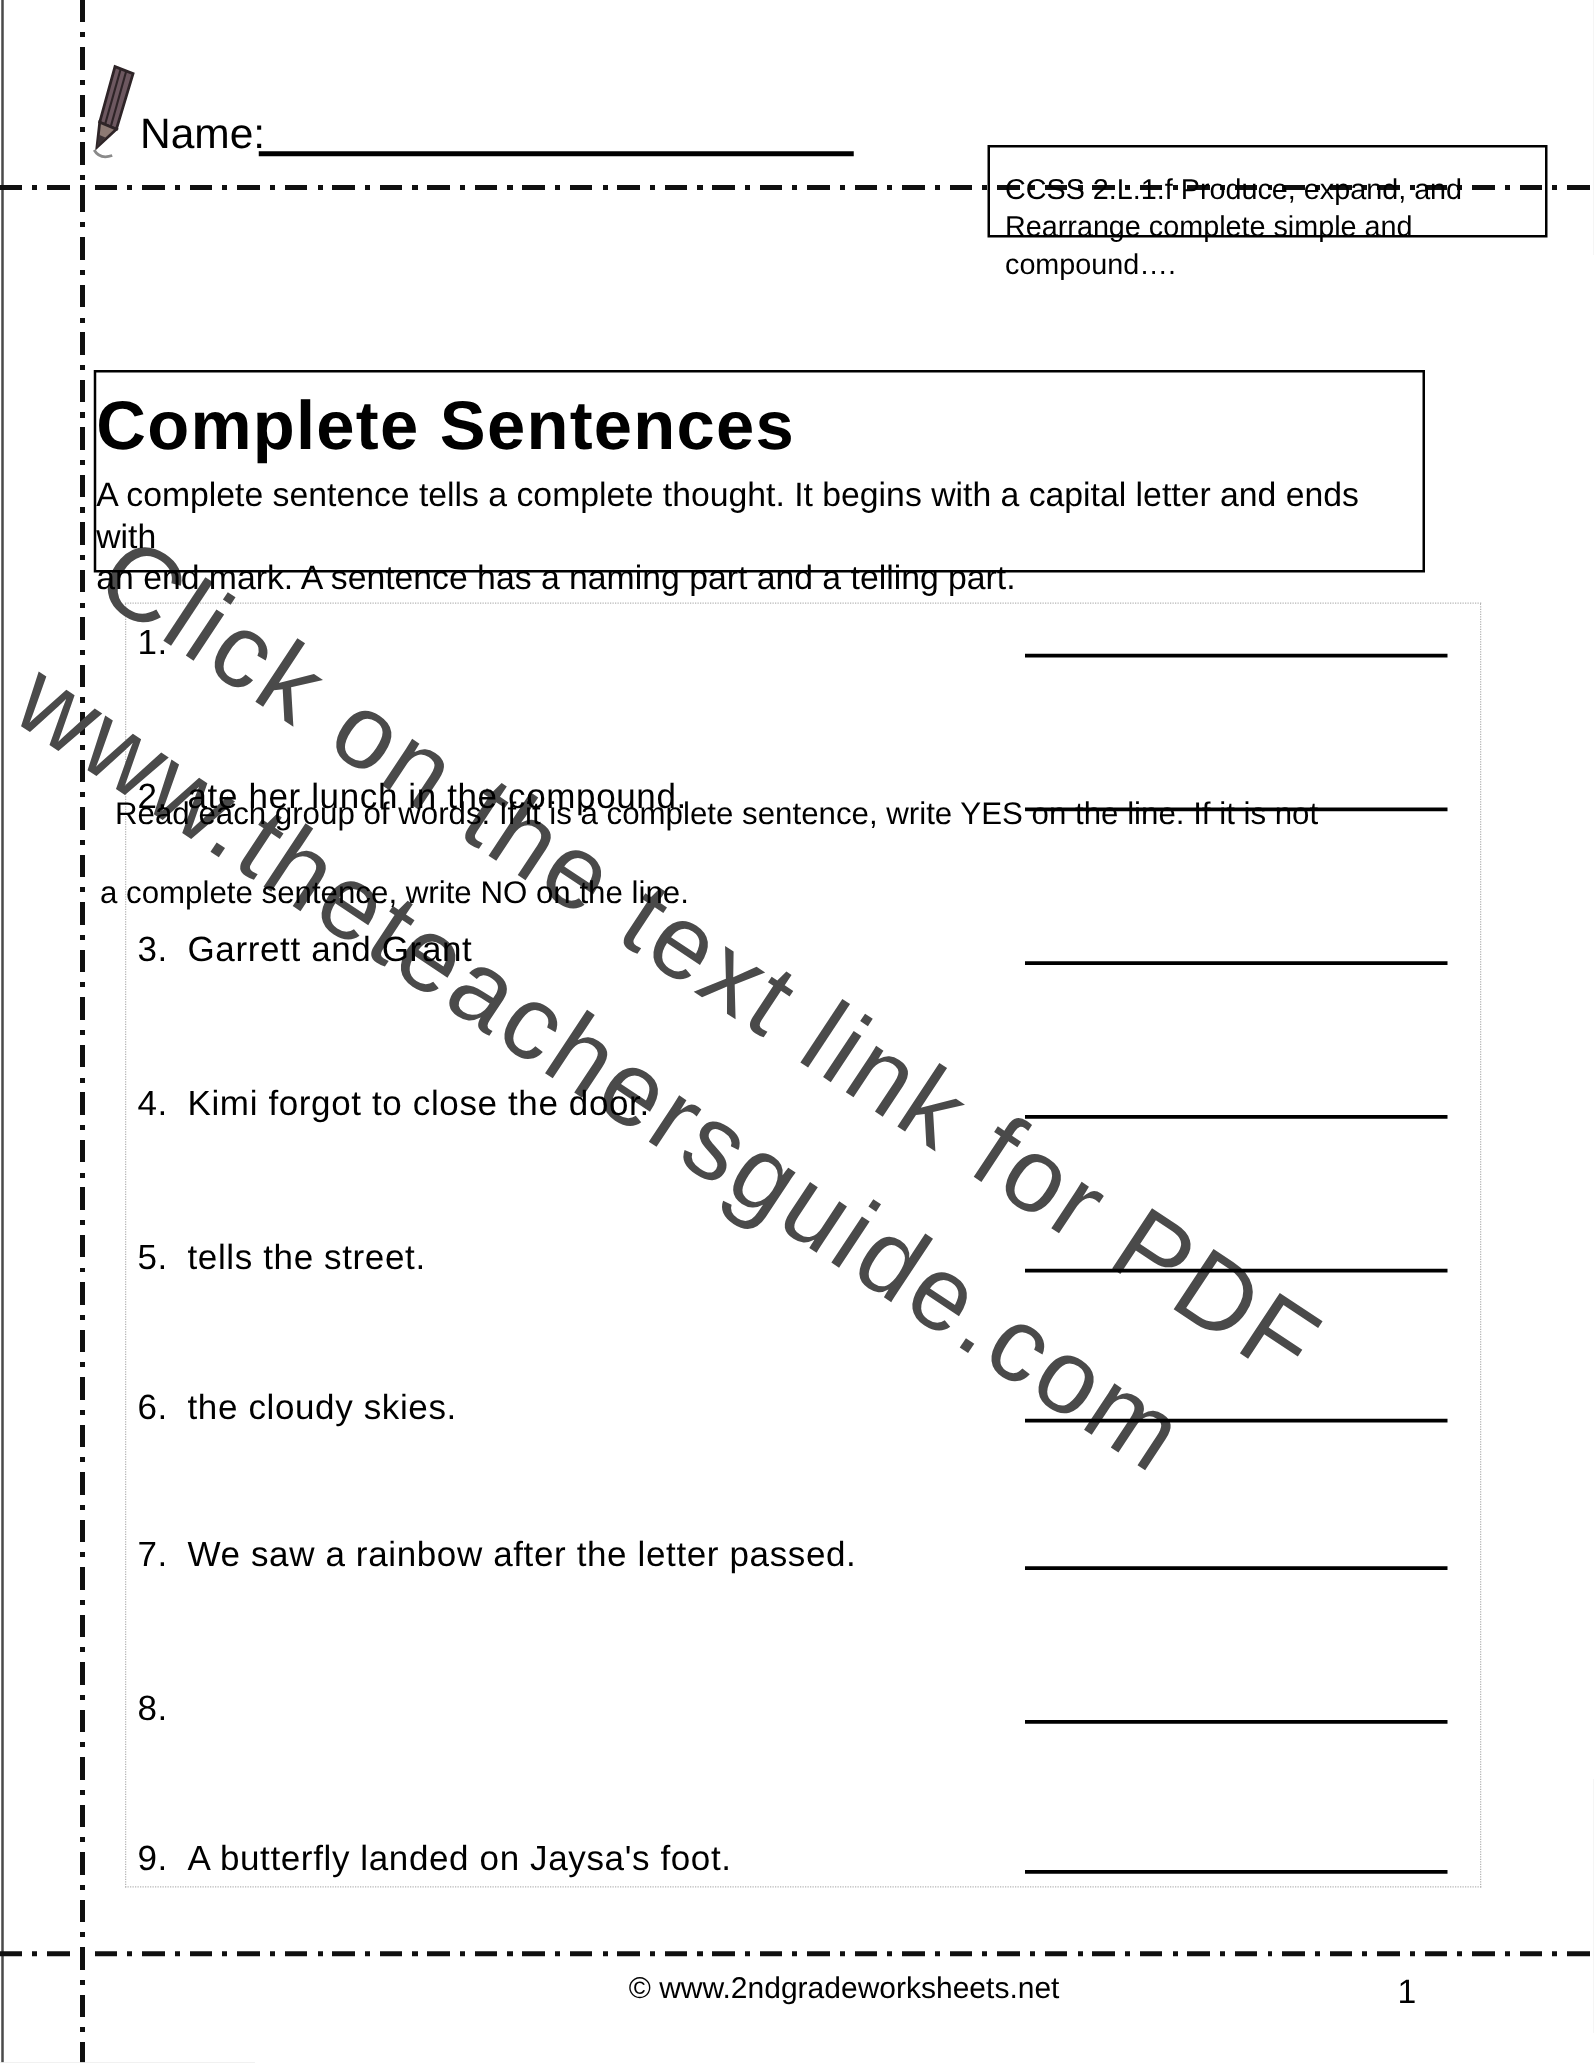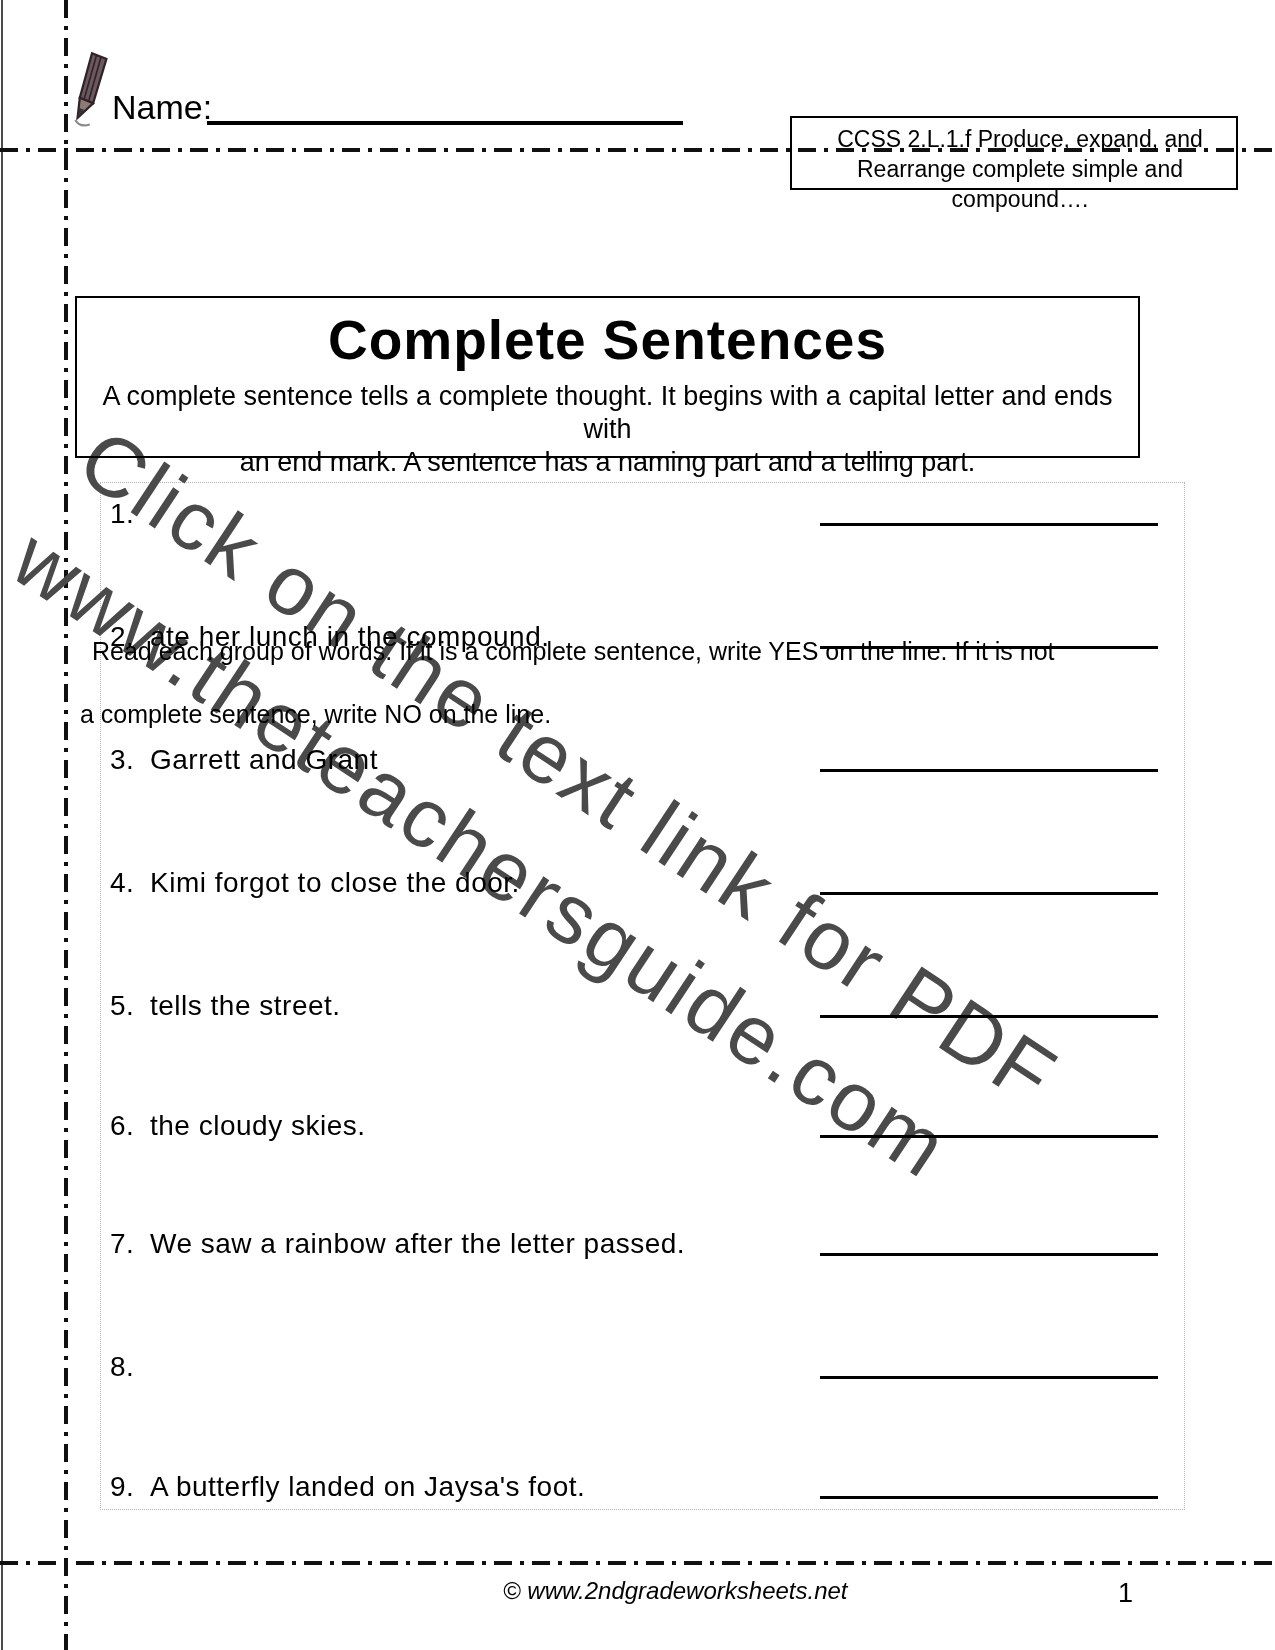--- a/index.html
+++ b/index.html
@@ -25,27 +25,27 @@
   .dashdot-bottom{top:1561px;}
 
   
   .name-label{position:absolute;left:112px;top:88px;font-size:34px;}
   .name-line{position:absolute;left:207px;top:121px;width:476px;height:4px;background:#000;}
   .pencil{position:absolute;left:66px;top:50px;width:52px;height:80px;}
 
   .ccss-box{
     position:absolute;left:790px;top:77px;width:448px;height:74px;
     border:2px solid #000;box-sizing:border-box;
-    font-size:23px;line-height:30px;padding:6px 0 0 12px;text-align:center;
+    font-size:23px;line-height:30px;padding:18px 0 0 12px;
   }
 
   
   .title-box{
     position:absolute;left:75px;top:183px;width:1065px;height:162px;
-    border:2px solid #000;box-sizing:border-box;text-align:center;
+    border:2px solid #000;box-sizing:border-box;text-align:left;
   }
   .title{font-size:55px;font-weight:bold;margin-top:10px;letter-spacing:1px;}
   .subtitle{font-size:27px;line-height:33px;margin-top:8px;}
 
   
   .instr1{position:absolute;left:92px;top:362px;font-size:25px;}
   .instr2{position:absolute;left:80px;top:396px;font-size:25px;}
 
   
   .q-area{
@@ -59,21 +59,21 @@
 
   
   .watermark{
     position:absolute;left:122px;top:400px;z-index:2;
     transform:rotate(33.5deg);transform-origin:0 0;
     font-size:84px;line-height:120px;letter-spacing:3px;
     color:#4a4a4a;white-space:nowrap;
   }
 
   
-  .footer-copy{position:absolute;left:503px;top:1577px;font-size:24px;z-index:3;font-style:italic;}
+  .footer-copy{position:absolute;left:503px;top:1577px;font-size:24px;z-index:3;}
   .footer-page{position:absolute;left:1118px;top:1578px;font-size:27px;z-index:3;}
 
   .content{position:relative;z-index:3;}
 </style>
 </head>
 <body>
 
 <div class="page">
 
   <div class="edge-line"></div>

